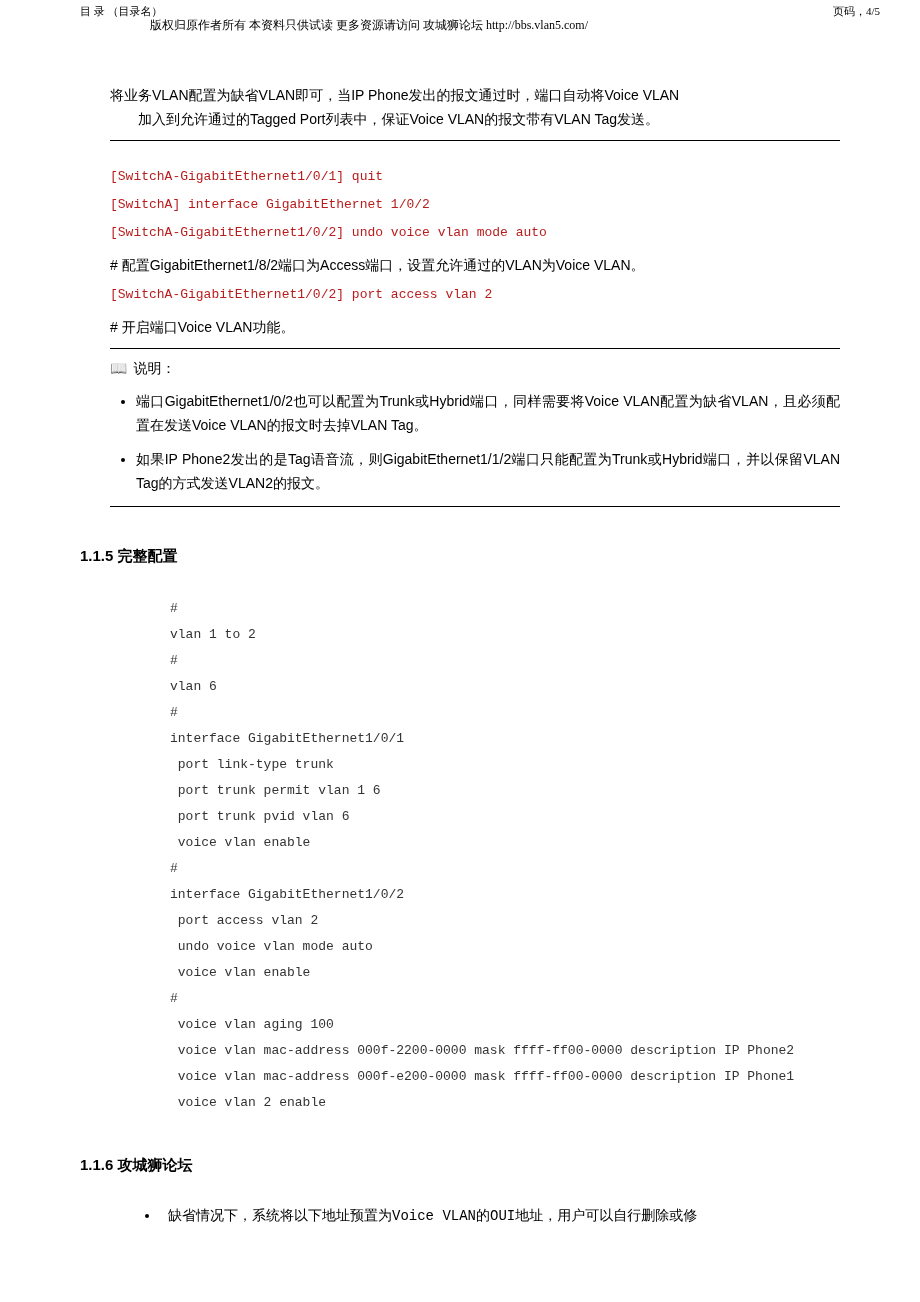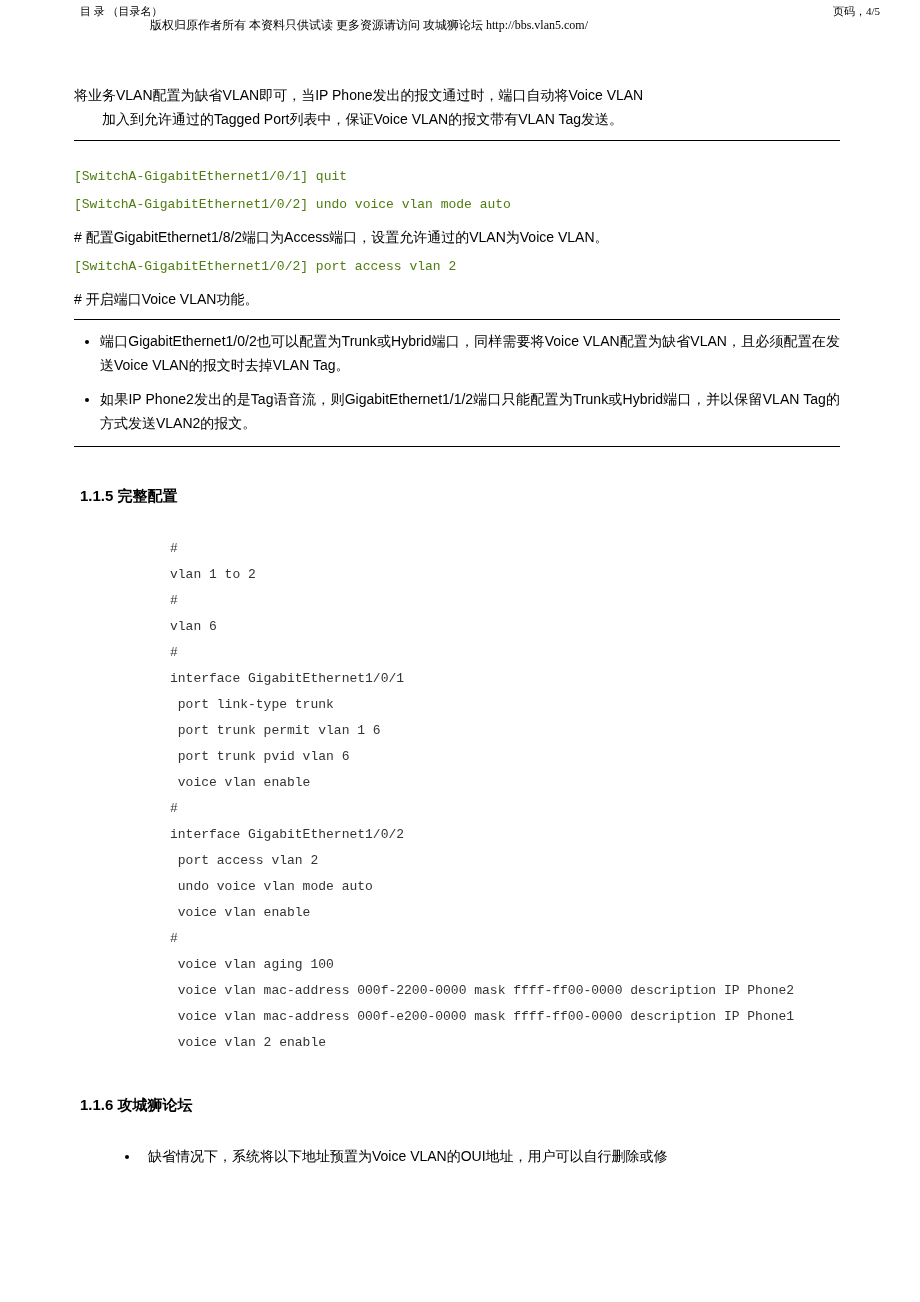--- a/index.html
+++ b/index.html
@@ -17,42 +17,42 @@
     padding: 4px 40px 0 80px;
     font-size: 11px;
     align-items: center;
   }
   .copyright {
     padding: 0 40px 0 150px;
     font-size: 12px;
     margin-top: -2px;
   }
   .content {
-    padding: 50px 80px 0 74px;
+    padding: 50px 80px 0 110px;
     font-family: Arial, "Microsoft YaHei", sans-serif;
     font-size: 14px;
     line-height: 1.7;
   }
   .para {
     margin-bottom: 4px;
   }
   .para + .hr {
     margin-top: 8px;
   }
   .indent {
     text-indent: 2em;
   }
   .hr {
     border-top: 1px solid #000;
     margin: 10px 0 25px 0;
   }
   .code-line {
     font-family: "Courier New", monospace;
     font-size: 13px;
-    color: #4d7c0f;
+    color: #b91c1c;
     margin: 6px 0;
   }
   .note-hdr {
     font-weight: normal;
     display: flex;
     align-items: center;
     gap: 6px;
     margin-top: 6px;
   }
   .book-icon::before {
@@ -81,21 +81,22 @@
     font-family: "Courier New", monospace;
     font-size: 13px;
     color: #333;
     padding-left: 170px;
     line-height: 2;
     white-space: pre;
   }
   .bullets-wide {
     list-style: disc;
     padding-left: 50px;
-    margin: 16px;
+    margin: 0;
+    font-family: Liberation Mono, monospace;
   }
   .bullets-wide li {
     padding-left: 8px;
   }
 </style>
 </head>
 <body>
 
 <div class="header">
   <span>目 录 （目录名）</span>
@@ -104,28 +105,33 @@
 <div class="copyright">版权归原作者所有 本资料只供试读 更多资源请访问 攻城狮论坛 http://bbs.vlan5.com/</div>
 
 <div class="content">
   <div class="para">
     <span>将业务VLAN配置为缺省VLAN即可，当IP Phone发出的报文通过时，端口自动将Voice VLAN</span><br>
     <span class="indent" style="display:inline-block">加入到允许通过的Tagged Port列表中，保证Voice VLAN的报文带有VLAN Tag发送。</span>
   </div>
   <div class="hr"></div>
 
   <div class="code-line">[SwitchA-GigabitEthernet1/0/1] quit</div>
+  <div class="code-line">[SwitchA] interface GigabitEthernet 1/0/2</div>
   <div class="code-line">[SwitchA-GigabitEthernet1/0/2] undo voice vlan mode auto</div>
 
   <div class="para" style="margin-top:10px"># 配置GigabitEthernet1/8/2端口为Access端口，设置允许通过的VLAN为Voice VLAN。</div>
   <div class="code-line">[SwitchA-GigabitEthernet1/0/2] port access vlan 2</div>
 
   <div class="para" style="margin-top:10px"># 开启端口Voice VLAN功能。</div>
   <div class="hr" style="margin-bottom:8px"></div>
 
+  <div class="note-hdr">
+    <span class="book-icon"></span>
+    <span>说明：</span>
+  </div>
   <ul class="bullets">
     <li>端口GigabitEthernet1/0/2也可以配置为Trunk或Hybrid端口，同样需要将Voice VLAN配置为缺省VLAN，且必须配置在发送Voice VLAN的报文时去掉VLAN Tag。</li>
     <li>如果IP Phone2发出的是Tag语音流，则GigabitEthernet1/1/2端口只能配置为Trunk或Hybrid端口，并以保留VLAN Tag的方式发送VLAN2的报文。</li>
   </ul>
   <div class="hr" style="margin-top:8px"></div>
 </div>
 
 <div class="section-head">1.1.5  完整配置</div>
 <div class="config-block">#
 vlan 1 to 2

